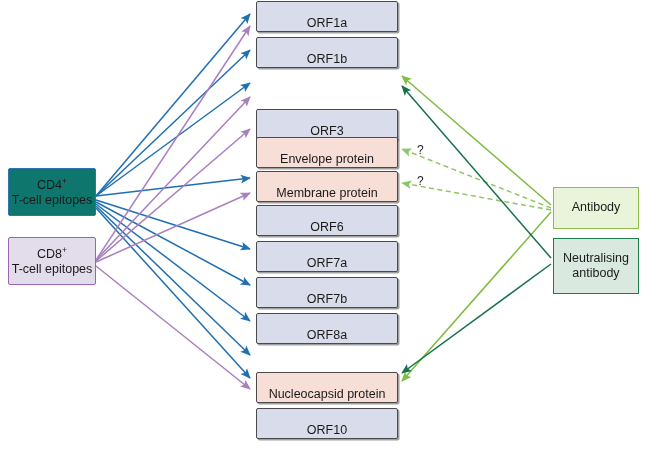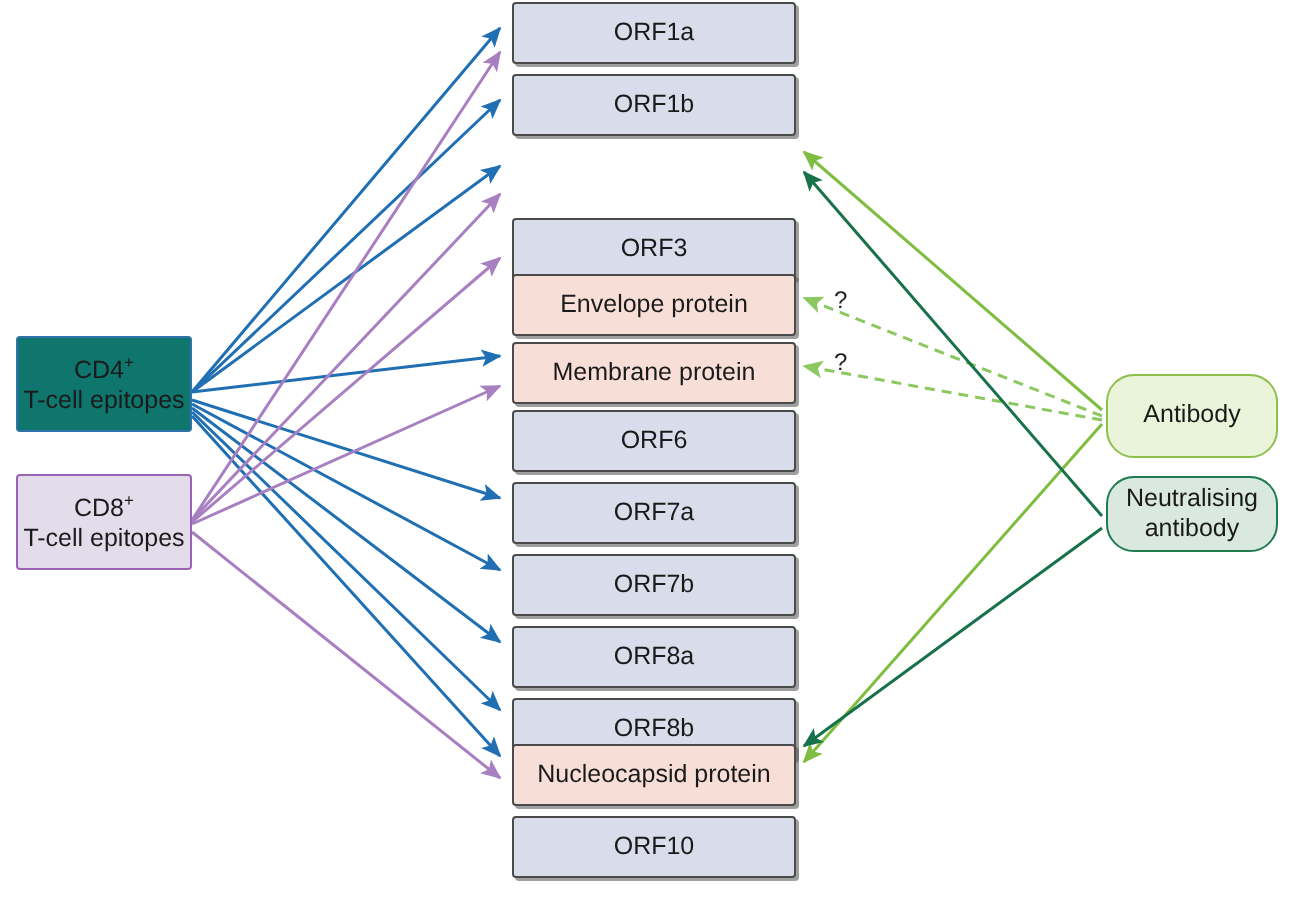--- a/index.html
+++ b/index.html
@@ -6,34 +6,34 @@
   body{width:646px;height:462px;overflow:hidden;font-family:"Liberation Sans",sans-serif;}
   #stage{position:relative;width:646px;height:462px;background:#fff;}
   svg#wires{position:absolute;left:0;top:0;width:646px;height:462px;pointer-events:none;}
 
   .node{position:absolute;box-sizing:border-box;display:flex;align-items:center;
         justify-content:center;text-align:center;line-height:1.22;color:#1a1a1a;}
 
   
   .gene{left:256px;width:142px;height:31px;font-size:12.5px;
         border:1.6px solid #4b4b4b;border-radius:2px;
-        box-shadow:1.5px 1.5px 0 rgba(80,80,80,.55);}
+        box-shadow:1.5px 1.5px 0 rgba(80,80,80,.55);align-items:flex-end;}
   .gene.blue{background:#d9dcea;}
   .gene.pink{background:#f7ded7;}
 
   
   .epitope{left:8px;width:88px;font-size:12.5px;border-radius:2px;}
   .epi-cd4{top:168px;height:48px;background:#0f766e;border:1.7px solid #2f72ae;}
   .epi-cd8{top:237px;height:48px;background:#e3dcea;border:1.7px solid #9b63b5;justify-content:center;}
   .sup{font-size:8.5px;vertical-align:super;}
 
   
-  .ab{left:553px;width:86px;font-size:12.5px;border-radius:14px;}
+  .ab{left:553px;width:86px;font-size:12.5px;border-radius:0;}
   .ab-antibody{top:187px;height:42px;background:#e9f4db;border:1.7px solid #8cc04a;}
-  .ab-neut{top:238px;height:38px;background:#dae9e0;border:1.7px solid #1f7a4d;}
+  .ab-neut{top:238px;height:56px;background:#dae9e0;border:1.7px solid #1f7a4d;}
 
   .qmark{position:absolute;font-size:12px;color:#222;}
 </style>
 </head>
 <body>
 
 <div id="stage">
 
   <svg id="wires" viewBox="0 0 646 462">
     <defs>
@@ -116,23 +116,20 @@
     </div>
   <div class="node gene blue" style="top:241px">
       <span>ORF7a</span>
     </div>
   <div class="node gene blue" style="top:277px">
       <span>ORF7b</span>
     </div>
   <div class="node gene blue" style="top:313px">
       <span>ORF8a</span>
     </div>
-  <div class="node gene blue" style="top:349px">
-      <span>ORF8b</span>
-    </div>
   <div class="node gene pink" style="top:372px">
       <span>Nucleocapsid protein</span>
     </div>
   <div class="node gene blue" style="top:408px">
       <span>ORF10</span>
     </div>
 
   <div class="node ab ab-antibody">
     <span>Antibody</span>
   </div>

